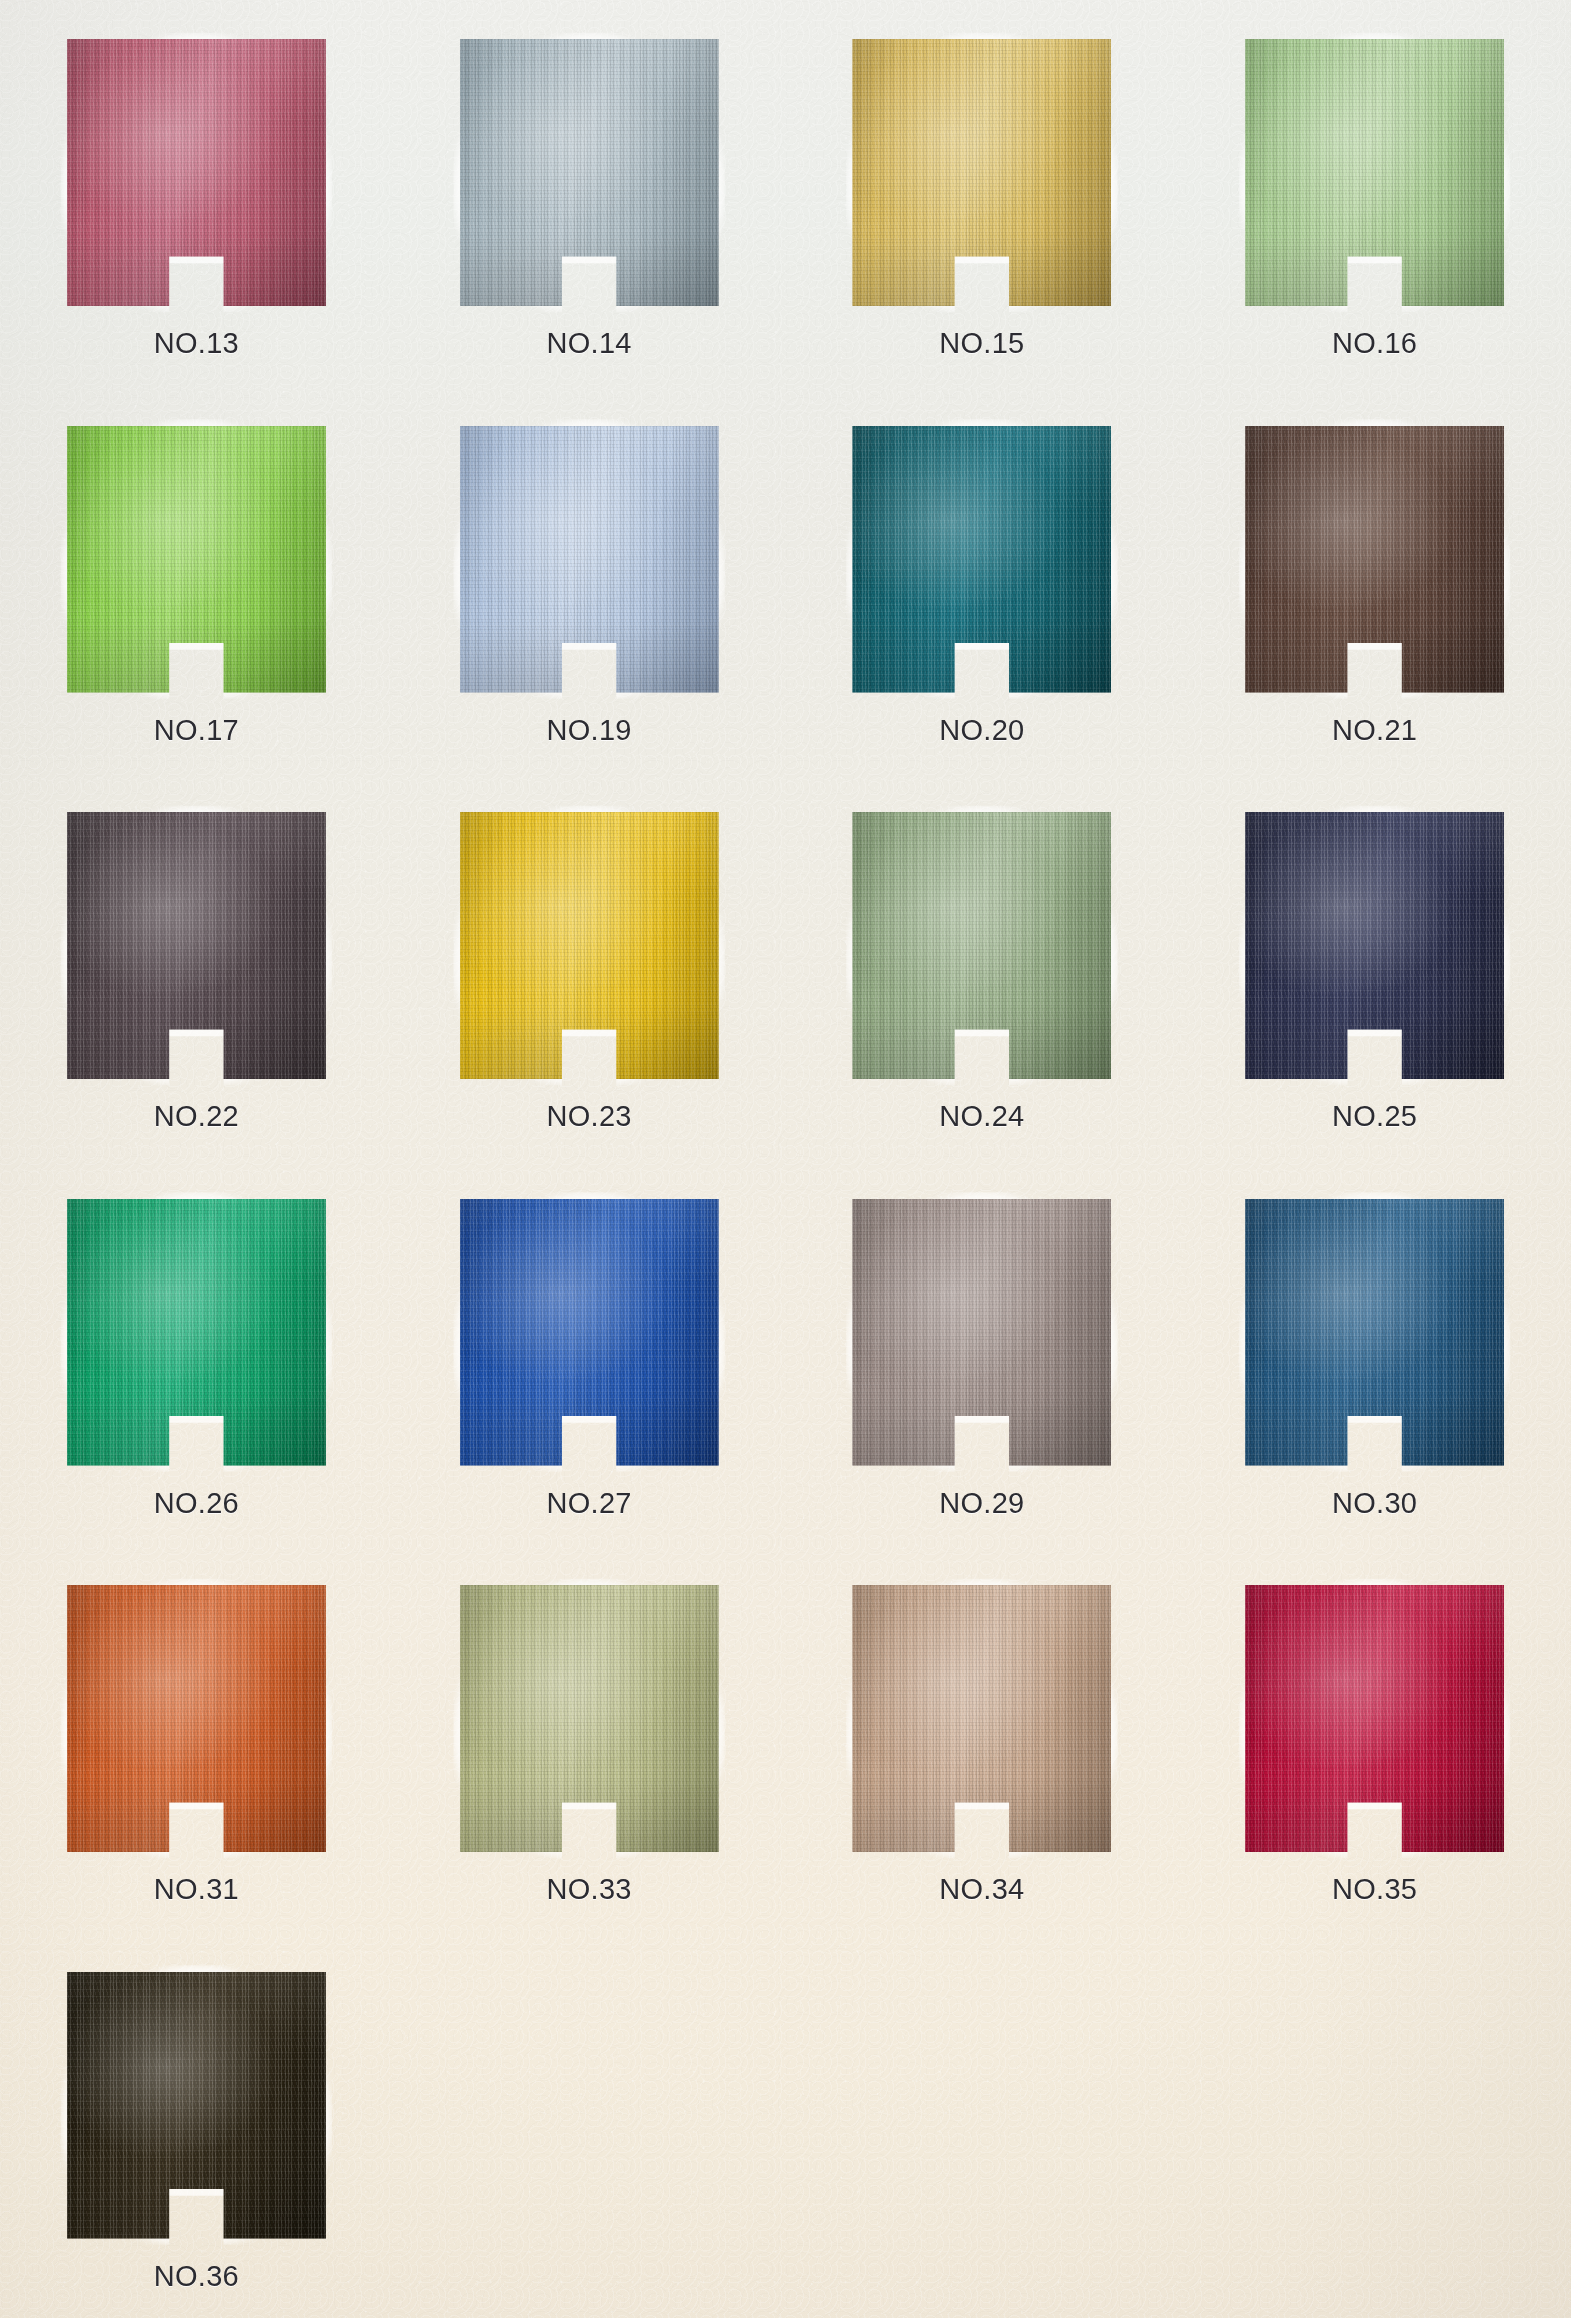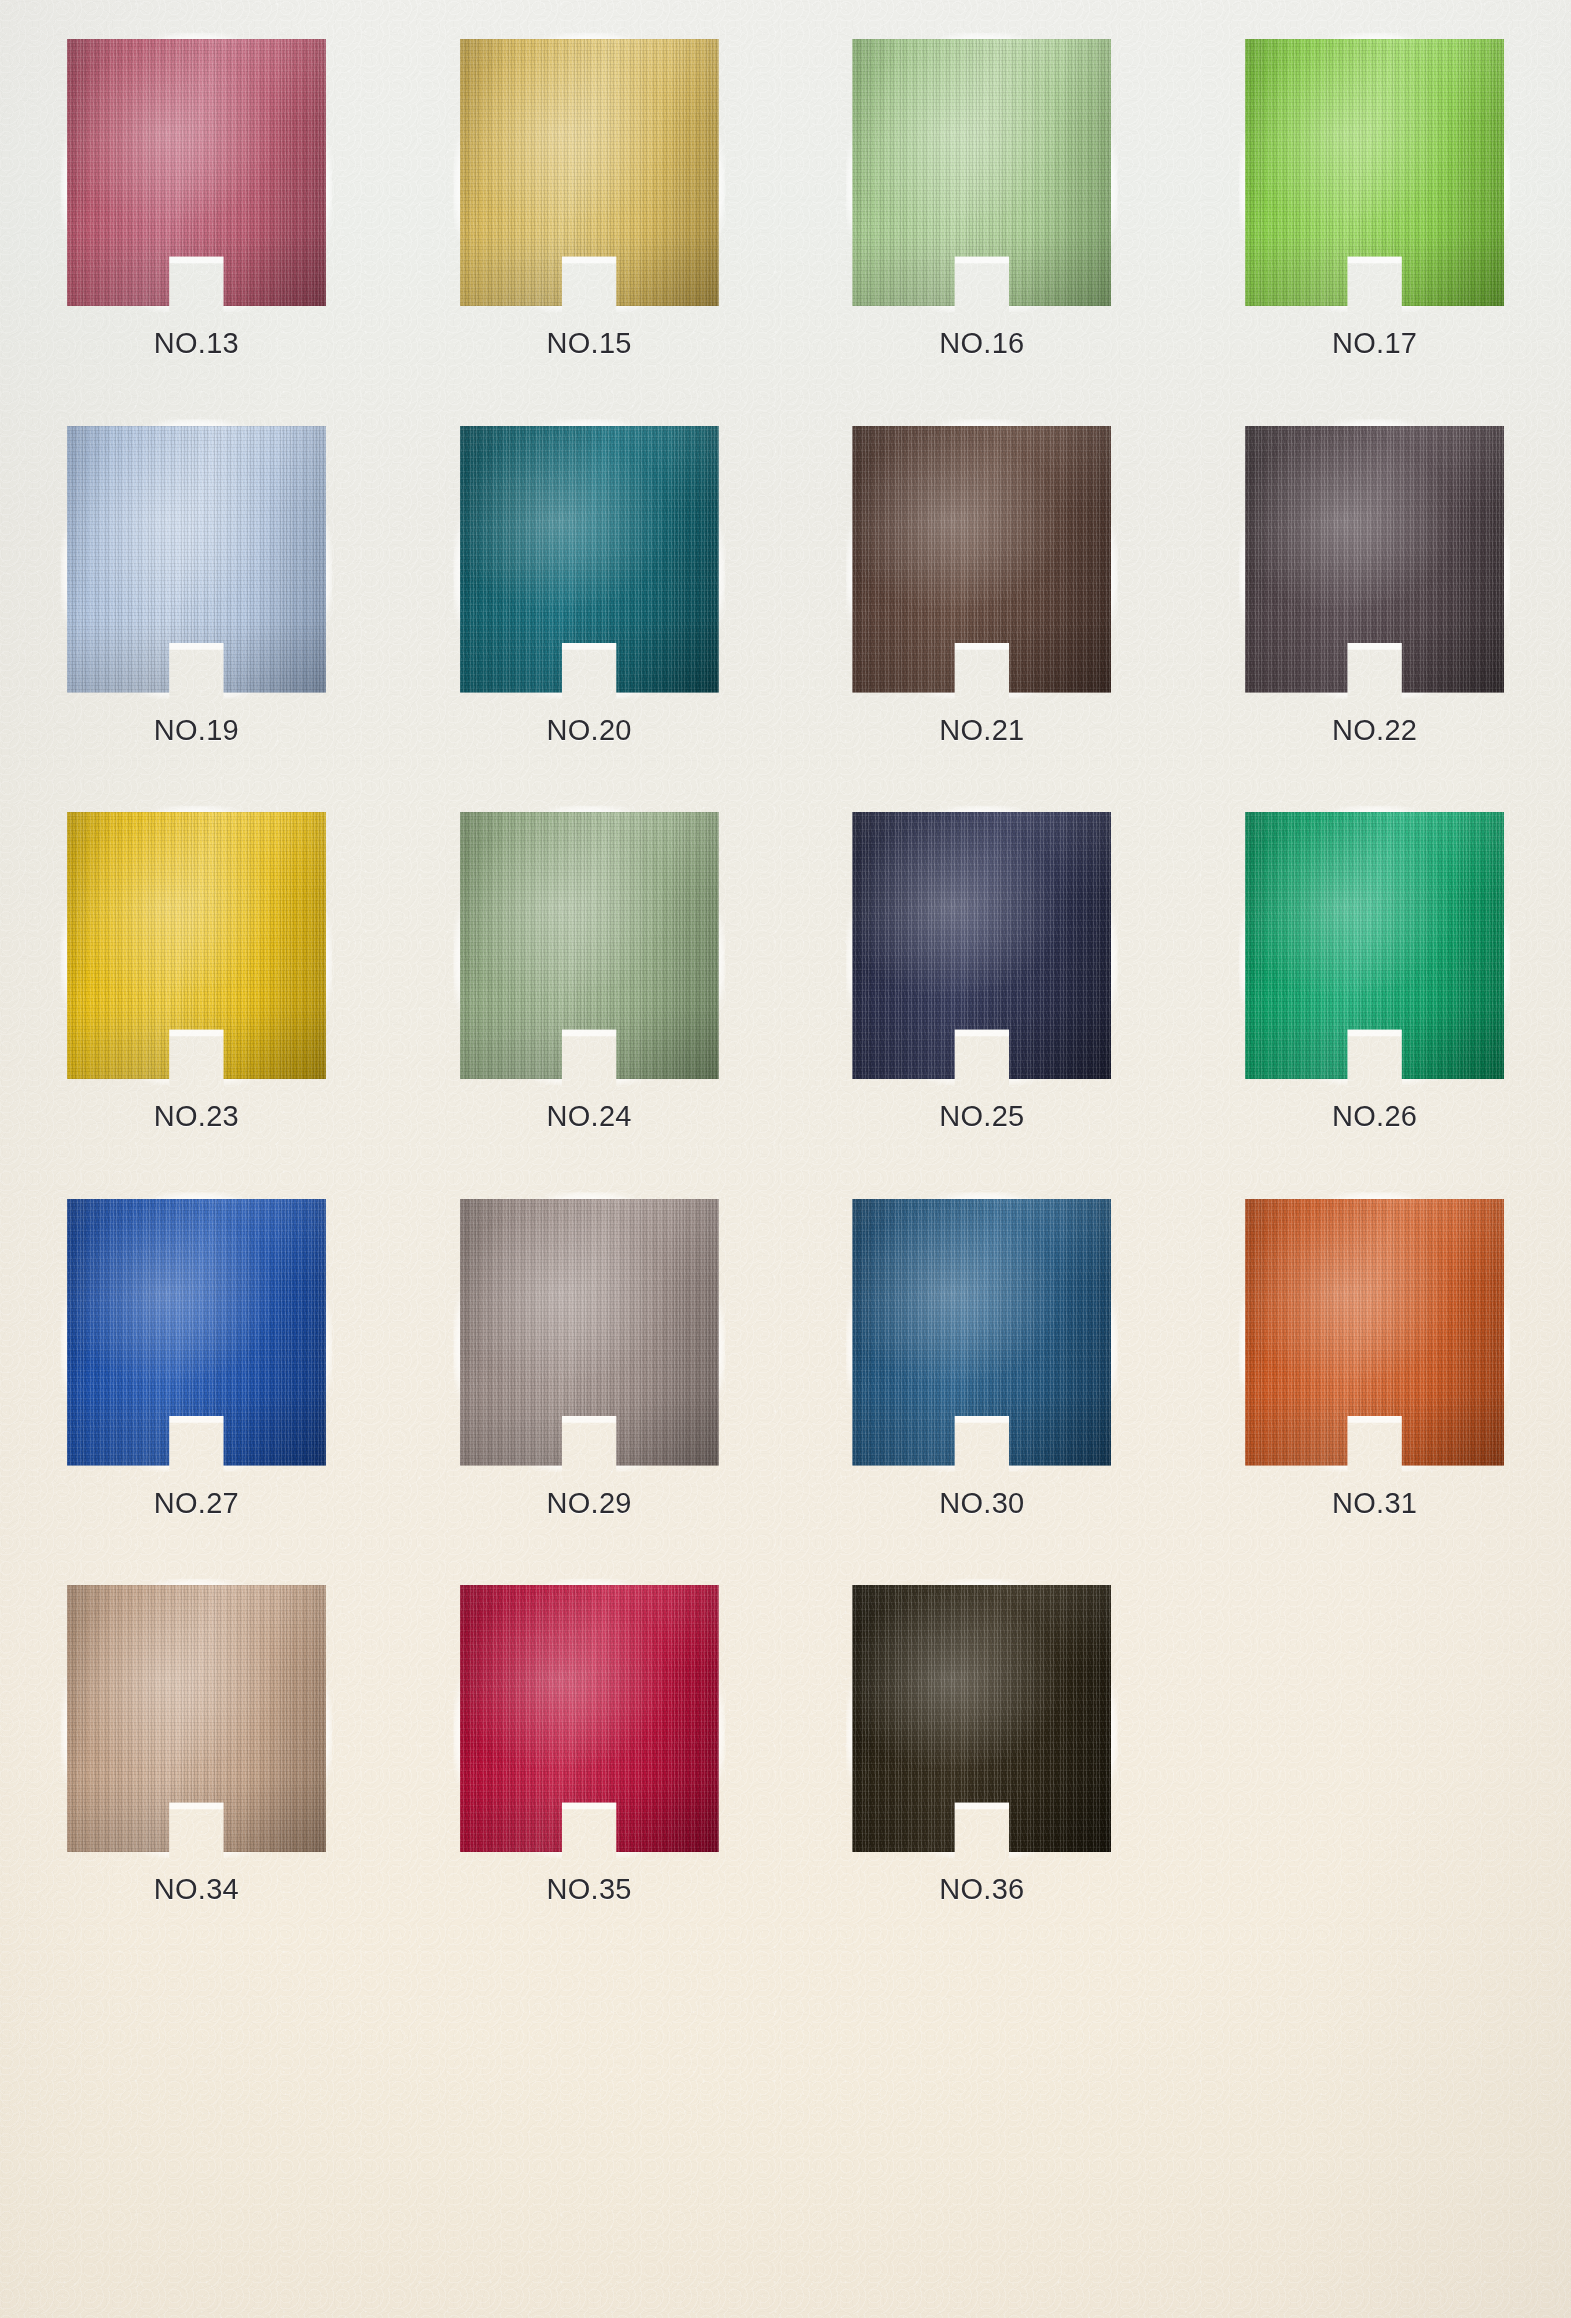--- a/index.html
+++ b/index.html
@@ -208,20 +208,32 @@
             <div class="chip-weave2"></div>
             <div class="chip-shade"></div>
           </div>
         </div>
         <div class="chip-label">NO.13</div>
       </div>
       <div class="cell">
         <div class="chip-wrap">
           <div class="chip-halo"></div>
           <div class="chip-shape">
+            <div class="chip-color" style="background: linear-gradient(105deg, rgb(148, 167, 177) 0%, rgb(168, 184, 192) 22%, rgb(189, 202, 209) 46%, rgb(168, 184, 192) 74%, rgb(148, 167, 177) 100%);"></div>
+            <div class="chip-weave"></div>
+            <div class="chip-weave2"></div>
+            <div class="chip-shade"></div>
+          </div>
+        </div>
+        <div class="chip-label">NO.14</div>
+      </div>
+      <div class="cell">
+        <div class="chip-wrap">
+          <div class="chip-halo"></div>
+          <div class="chip-shape">
             <div class="chip-color" style="background: linear-gradient(105deg, rgb(199, 167, 75) 0%, rgb(217, 187, 94) 22%, rgb(228, 205, 128) 46%, rgb(217, 187, 94) 74%, rgb(199, 167, 75) 100%);"></div>
             <div class="chip-weave"></div>
             <div class="chip-weave2"></div>
             <div class="chip-shade"></div>
           </div>
         </div>
         <div class="chip-label">NO.15</div>
       </div>
       <div class="cell">
         <div class="chip-wrap">
@@ -388,20 +400,32 @@
             <div class="chip-weave2"></div>
             <div class="chip-shade"></div>
           </div>
         </div>
         <div class="chip-label">NO.31</div>
       </div>
       <div class="cell">
         <div class="chip-wrap">
           <div class="chip-halo"></div>
           <div class="chip-shape">
+            <div class="chip-color" style="background: linear-gradient(105deg, rgb(162, 167, 114) 0%, rgb(181, 185, 133) 22%, rgb(198, 201, 156) 46%, rgb(181, 185, 133) 74%, rgb(162, 167, 114) 100%);"></div>
+            <div class="chip-weave"></div>
+            <div class="chip-weave2"></div>
+            <div class="chip-shade"></div>
+          </div>
+        </div>
+        <div class="chip-label">NO.33</div>
+      </div>
+      <div class="cell">
+        <div class="chip-wrap">
+          <div class="chip-halo"></div>
+          <div class="chip-shape">
             <div class="chip-color" style="background: linear-gradient(105deg, rgb(176, 143, 117) 0%, rgb(195, 162, 136) 22%, rgb(211, 183, 161) 46%, rgb(195, 162, 136) 74%, rgb(176, 143, 117) 100%);"></div>
             <div class="chip-weave"></div>
             <div class="chip-weave2"></div>
             <div class="chip-shade"></div>
           </div>
         </div>
         <div class="chip-label">NO.34</div>
       </div>
       <div class="cell">
         <div class="chip-wrap">

